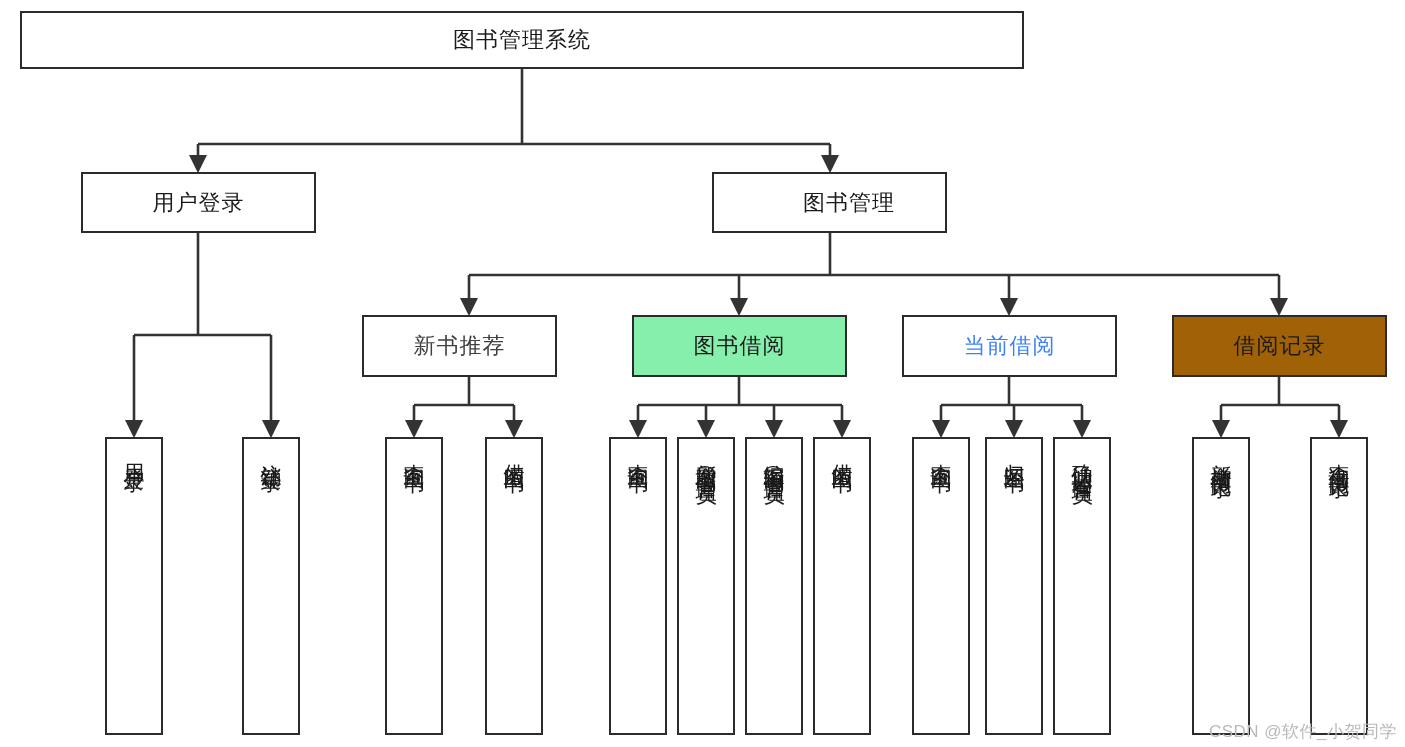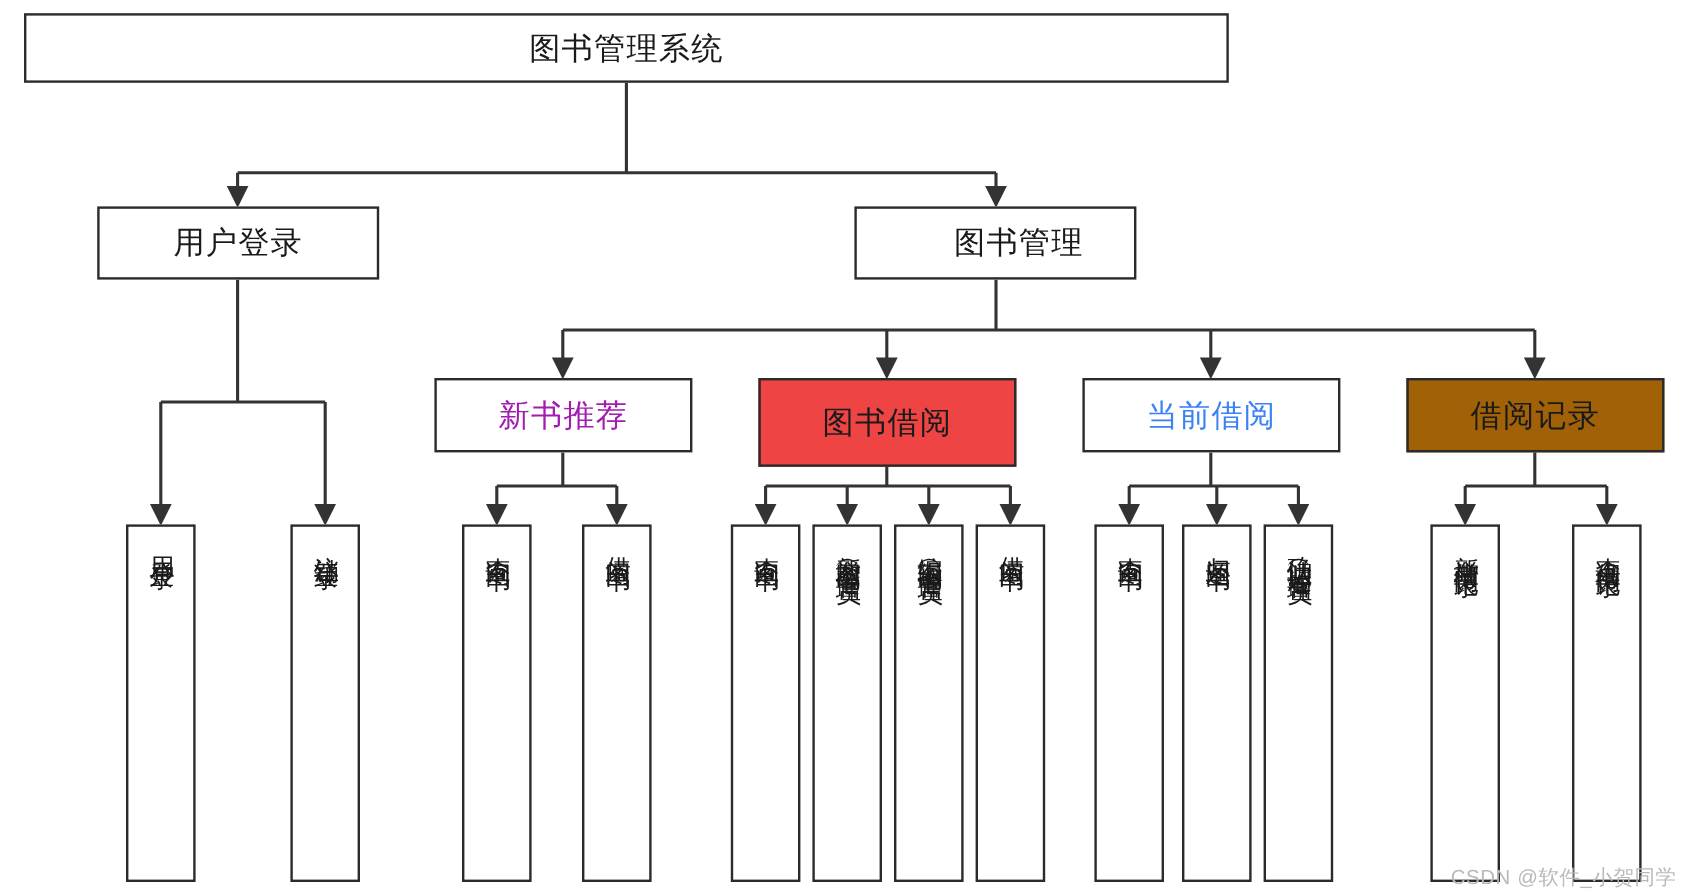--- a/index.html
+++ b/index.html
@@ -30,21 +30,21 @@
     position: absolute;
     box-sizing: border-box;
     background: #ffffff;
     border: 2px solid #2b2b2b;
     display: flex;
     align-items: center;
     justify-content: center;
     color: #1a1a1a;
   }
   .node.horiz {
-    font-size: 26px;
+    font-size: 22px;
     letter-spacing: 1px;
   }
   .node.vert {
     font-size: 21px;
     padding-top: 8px;
     padding-bottom: 8px;
     align-items: flex-start;
     justify-content: center;
   }
   .vlabel {
@@ -123,24 +123,24 @@
     <span>图书管理系统</span>
   </div>
 
   <div class="node horiz" style="left: 81px; top: 172px; width: 235px; height: 61px; border-color: rgb(43, 43, 43); background: rgb(255, 255, 255); color: rgb(26, 26, 26);">
     <span>用户登录</span>
   </div>
   <div class="node horiz" style="left: 712px; top: 172px; width: 235px; height: 61px; border-color: rgb(43, 43, 43); background: rgb(255, 255, 255); color: rgb(26, 26, 26); padding-left: 39px;">
     <span>图书管理</span>
   </div>
 
-  <div class="node horiz" style="left: 362px; top: 315px; width: 215px; height: 62px; border-color: rgb(43, 43, 43); background: rgb(255, 255, 255); color: #a21caf; text-align: right;">
+  <div class="node horiz" style="left: 362px; top: 315px; width: 195px; height: 62px; border-color: rgb(43, 43, 43); background: rgb(255, 255, 255); color: #404040; text-align: right;">
     <span>新书推荐</span>
   </div>
-  <div class="node horiz" style="left: 632px; top: 315px; width: 215px; height: 74px; border-color: rgb(43, 43, 43); background: #ef4444; color: rgb(26, 26, 26);">
+  <div class="node horiz" style="left: 632px; top: 315px; width: 215px; height: 62px; border-color: rgb(43, 43, 43); background: #86efac; color: rgb(26, 26, 26);">
     <span>图书借阅</span>
   </div>
   <div class="node horiz" style="left: 902px; top: 315px; width: 215px; height: 62px; border-color: rgb(43, 43, 43); background: rgb(255, 255, 255); color: #3b82f6;">
     <span>当前借阅</span>
   </div>
   <div class="node horiz" style="left: 1172px; top: 315px; width: 215px; height: 62px; border-color: rgb(43, 43, 43); background: #a16207; color: rgb(26, 26, 26);">
     <span>借阅记录</span>
   </div>
 
   <div class="node vert" style="left: 105px; top: 437px; width: 58px; height: 298px; border-color: rgb(43, 43, 43); background: rgb(255, 255, 255); color: rgb(26, 26, 26);">

